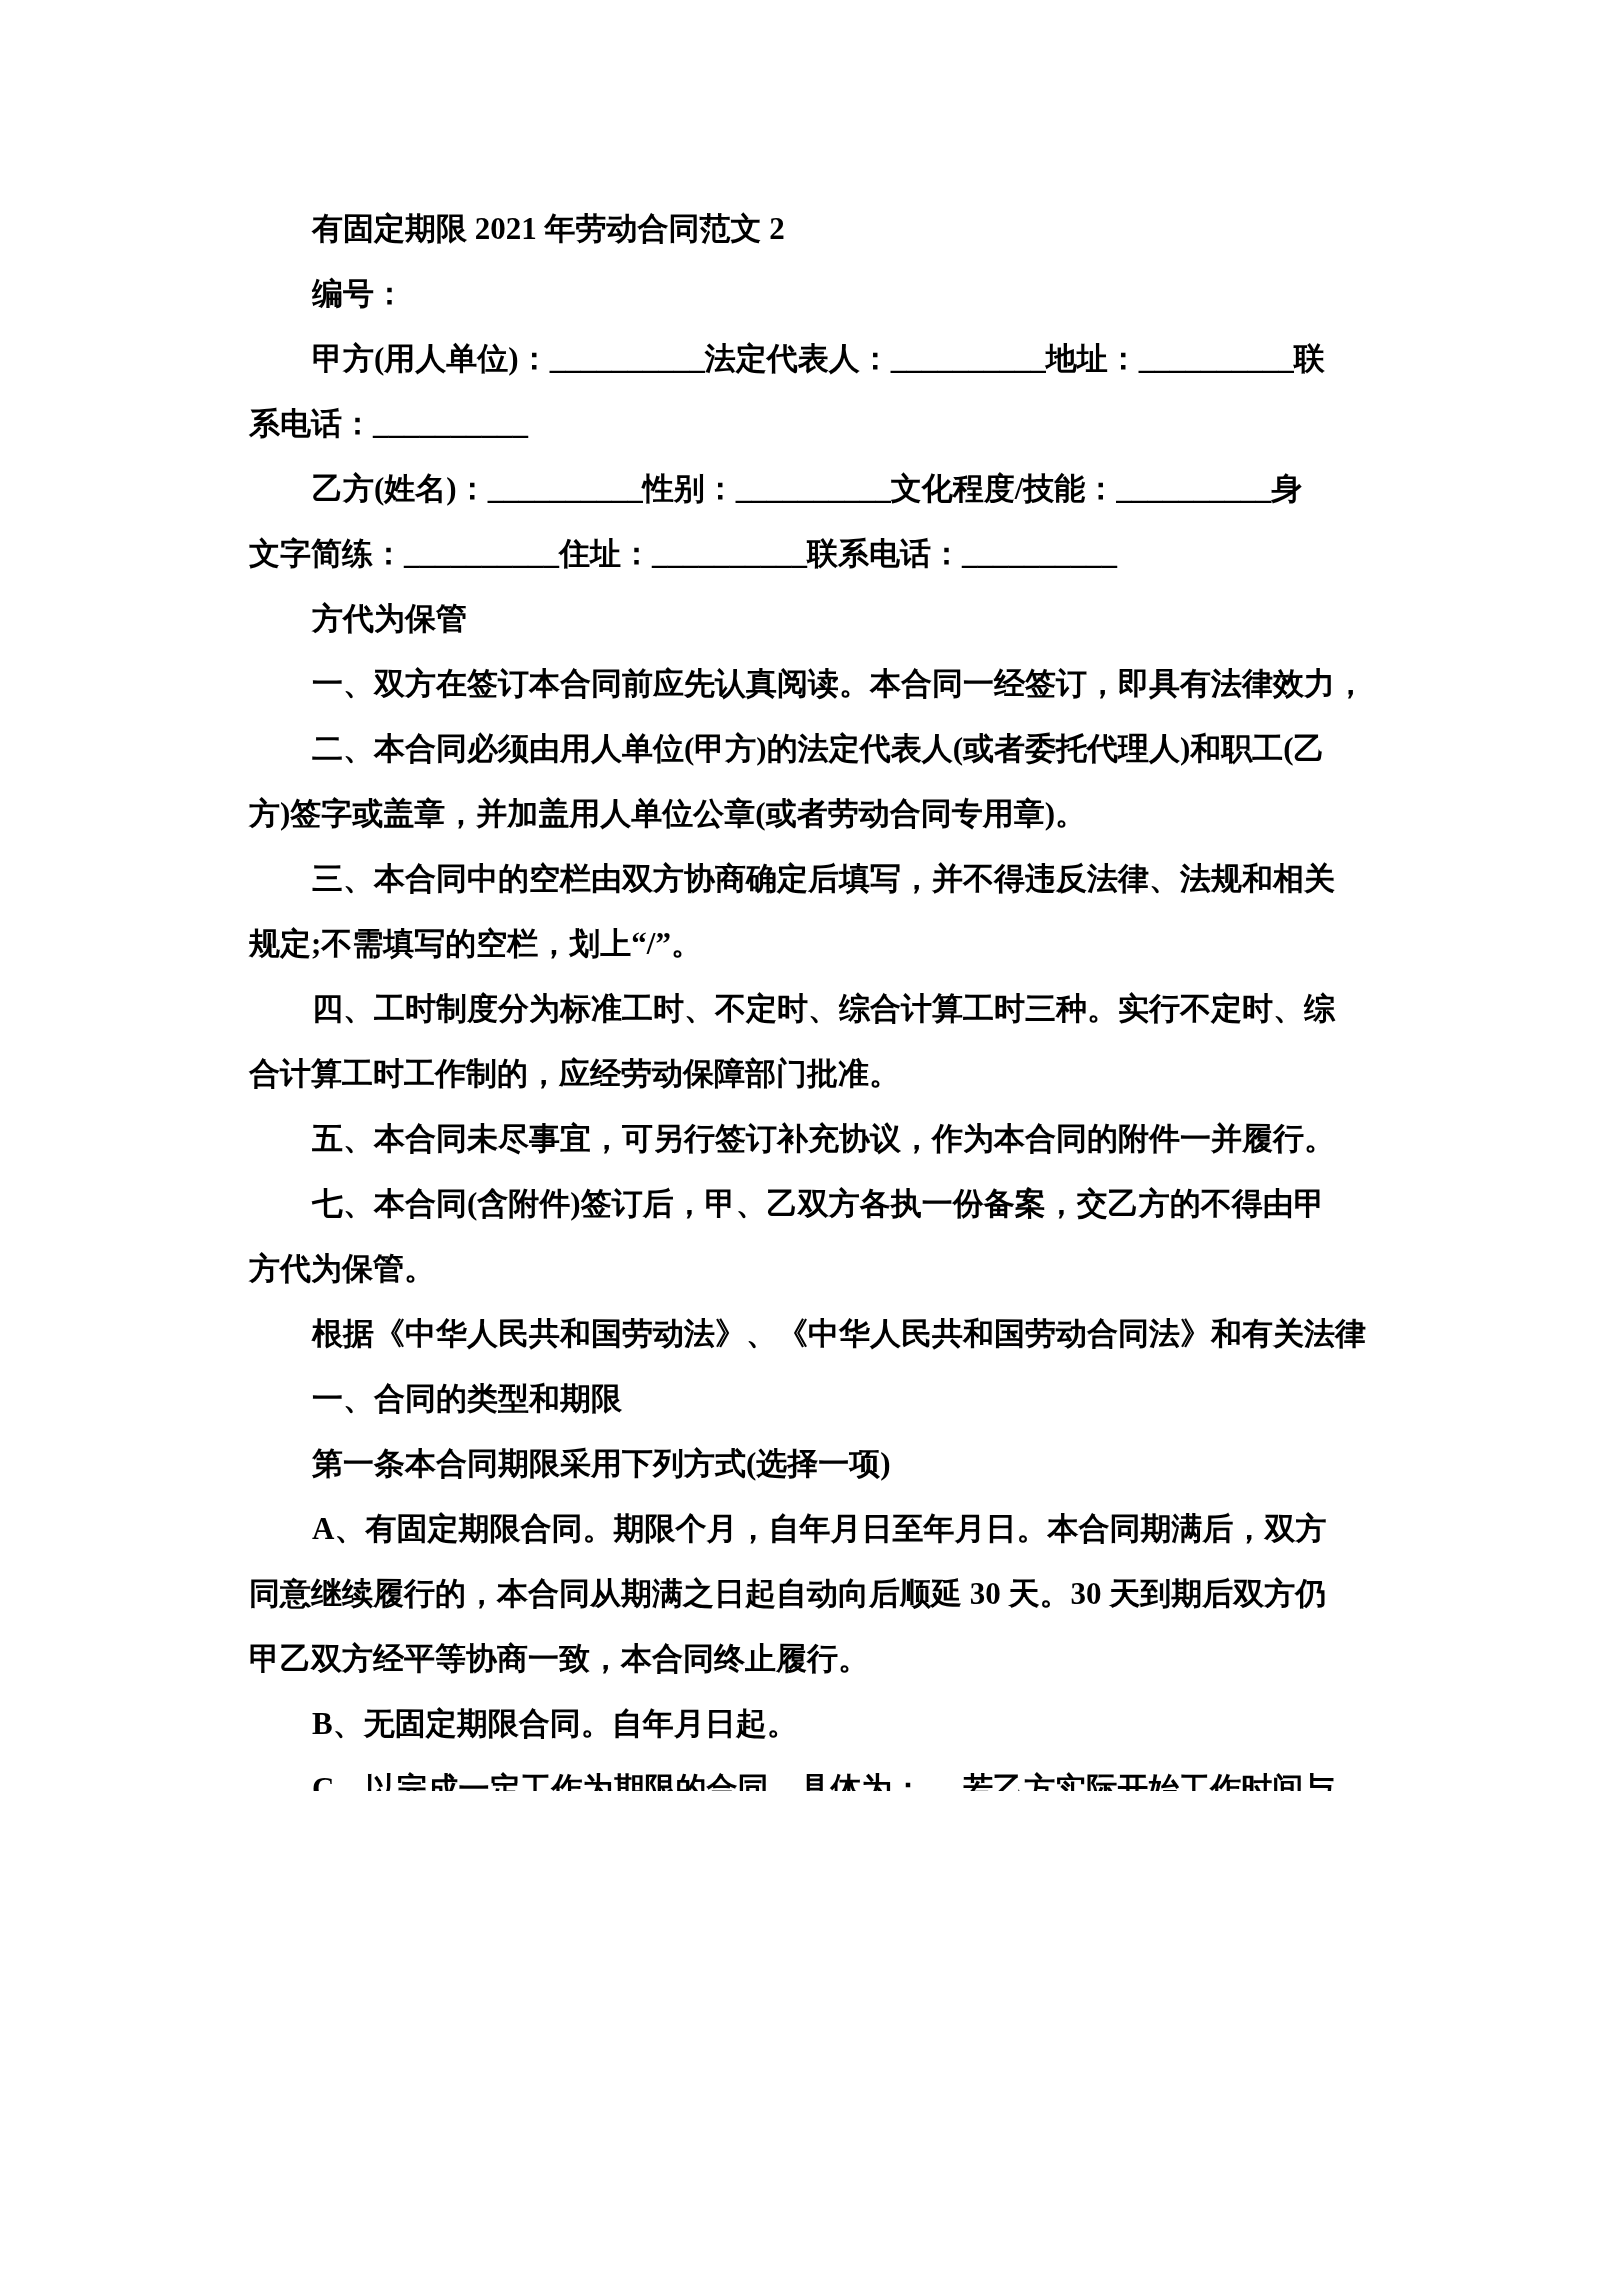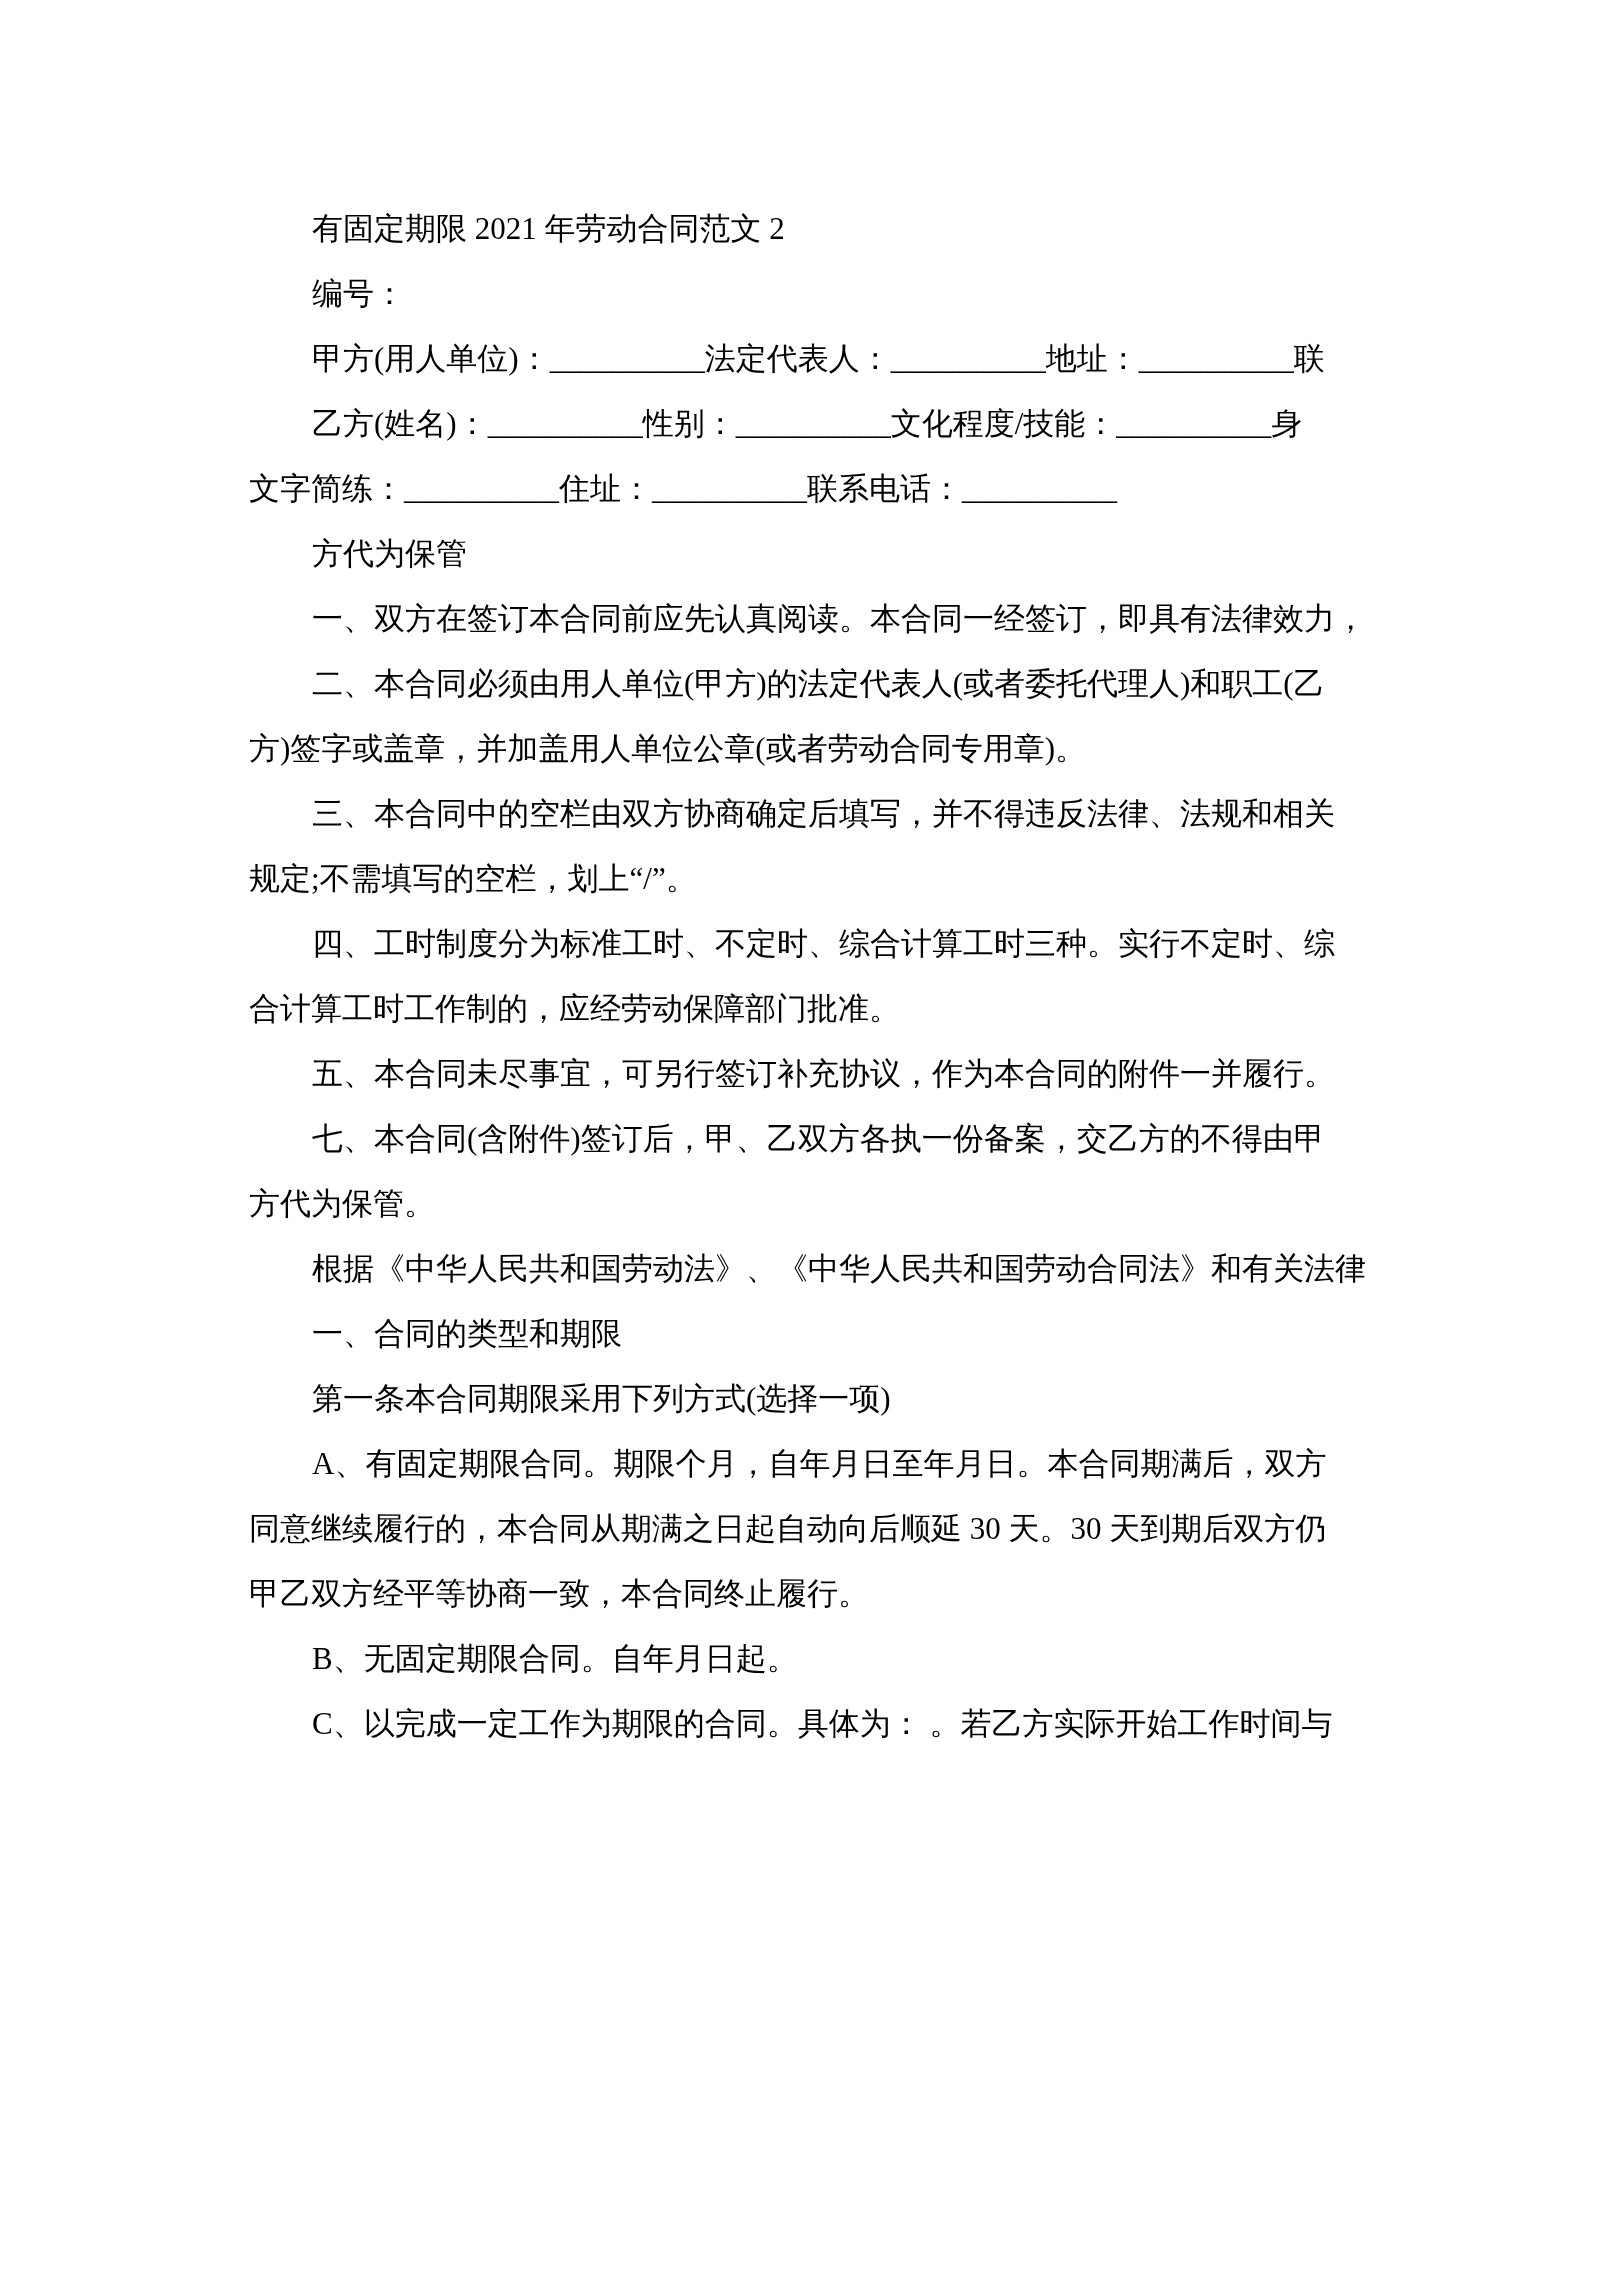--- a/index.html
+++ b/index.html
@@ -6,20 +6,21 @@
     margin: 0;
     padding: 0;
     background: #ffffff;
   }
   .page {
     position: relative;
     width: 1623px;
     height: 1791px;
     background: #ffffff;
     overflow: hidden;
+    font-weight: bold;
   }
   .content {
     position: absolute;
     left: 249px;
     top: 196px;
     width: 1152px;
     color: #000000;
     font-family: "Liberation Serif", "DejaVu Serif", serif;
     font-size: 31px;
     line-height: 65px;
@@ -34,20 +35,21 @@
   }
 </style>
 </head>
 <body>
 
 <div class="page">
   <div class="content" id="doc-lines">
       <div class="line indent">有固定期限 2021 年劳动合同范文 2</div>
       <div class="line indent">编号：</div>
       <div class="line indent">甲方(用人单位)：__________法定代表人：__________地址：__________联</div>
+      <div class="line">系电话：__________</div>
       <div class="line indent">乙方(姓名)：__________性别：__________文化程度/技能：__________身</div>
       <div class="line">文字简练：__________住址：__________联系电话：__________</div>
       <div class="line indent">方代为保管</div>
       <div class="line indent">一、双方在签订本合同前应先认真阅读。本合同一经签订，即具有法律效力，</div>
       <div class="line indent">二、本合同必须由用人单位(甲方)的法定代表人(或者委托代理人)和职工(乙</div>
       <div class="line">方)签字或盖章，并加盖用人单位公章(或者劳动合同专用章)。</div>
       <div class="line indent">三、本合同中的空栏由双方协商确定后填写，并不得违反法律、法规和相关</div>
       <div class="line">规定;不需填写的空栏，划上“/”。</div>
       <div class="line indent">四、工时制度分为标准工时、不定时、综合计算工时三种。实行不定时、综</div>
       <div class="line">合计算工时工作制的，应经劳动保障部门批准。</div>

